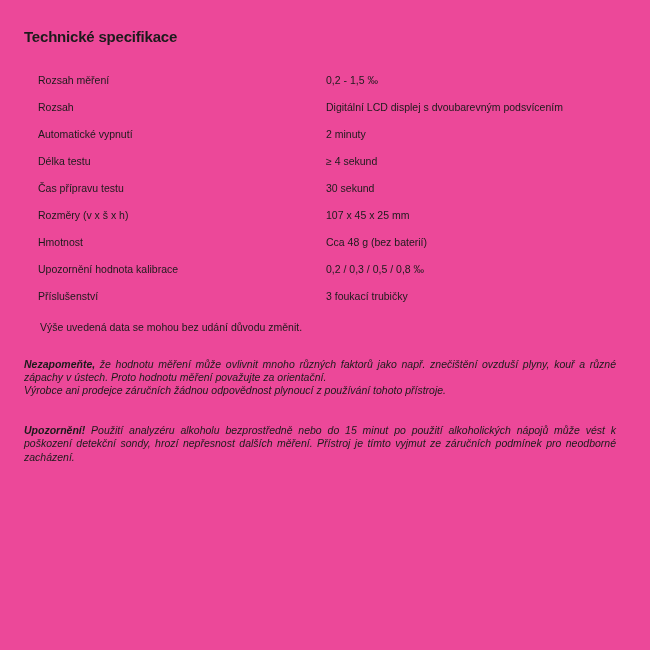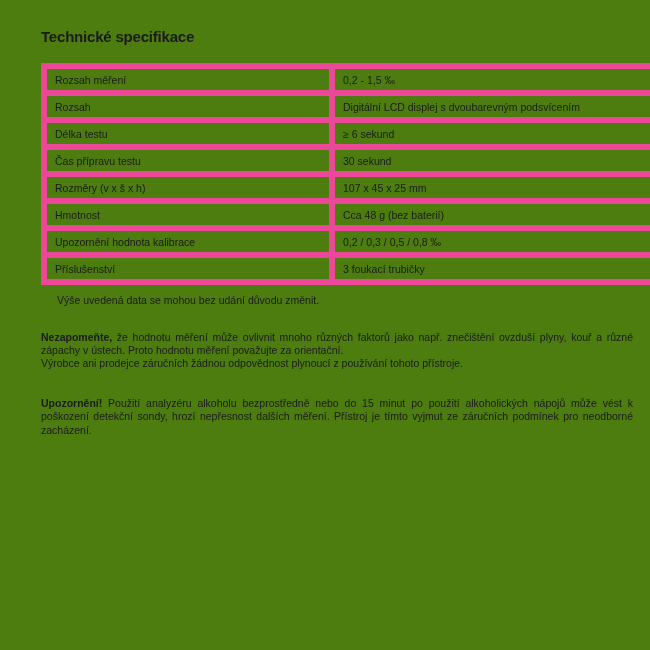--- a/index.html
+++ b/index.html
@@ -11,22 +11,22 @@
     width: 650px;
     height: 650px;
     overflow: hidden;
     font-family: "Liberation Sans", "DejaVu Sans", sans-serif;
     color: #1b1b1b;
   }
   .page {
     box-sizing: border-box;
     width: 650px;
     height: 650px;
-    padding: 28px 28px 0 41px;
-    background: #4d7c0f;
+    padding: 28px 28px 0 24px;
+    background: #ec4899;
   }
   .page-title {
     font-size: 15px;
     font-weight: bold;
     letter-spacing: -0.2px;
     margin: 0 0 17px 0;
     line-height: 18px;
     color: #1b1b1b;
   }
   table.spec-table {
@@ -51,20 +51,21 @@
 
   .note-line {
     font-size: 10.5px;
     line-height: 13.5px;
     margin: 9px 0 0 16px;
     color: #1b1b1b;
   }
   .text-block {
     margin-top: 23px;
     width: 592px;
+    font-style: italic;
   }
   .text-block p {
     margin: 0;
     font-size: 10.5px;
     line-height: 13.4px;
     color: #1b1b1b;
   }
   .justify { text-align: justify; }
   .warning-block { margin-top: 26px; }
   strong { font-weight: bold; }
@@ -80,22 +81,26 @@
     <tbody>
       <tr>
         <td class="col-label">Rozsah měření</td>
         <td class="col-value">0,2 - 1,5 ‰</td>
       </tr>
       <tr>
         <td class="col-label">Rozsah</td>
         <td class="col-value">Digitální LCD displej s dvoubarevným podsvícením</td>
       </tr>
       <tr>
+        <td class="col-label">Automatické vypnutí</td>
+        <td class="col-value">2 minuty</td>
+      </tr>
+      <tr>
         <td class="col-label">Délka testu</td>
-        <td class="col-value">≥ 6 sekund</td>
+        <td class="col-value">≥ 4 sekund</td>
       </tr>
       <tr>
         <td class="col-label">Čas přípravu testu</td>
         <td class="col-value">30 sekund</td>
       </tr>
       <tr>
         <td class="col-label">Rozměry (v x š x h)</td>
         <td class="col-value">107 x 45 x 25 mm</td>
       </tr>
       <tr>

